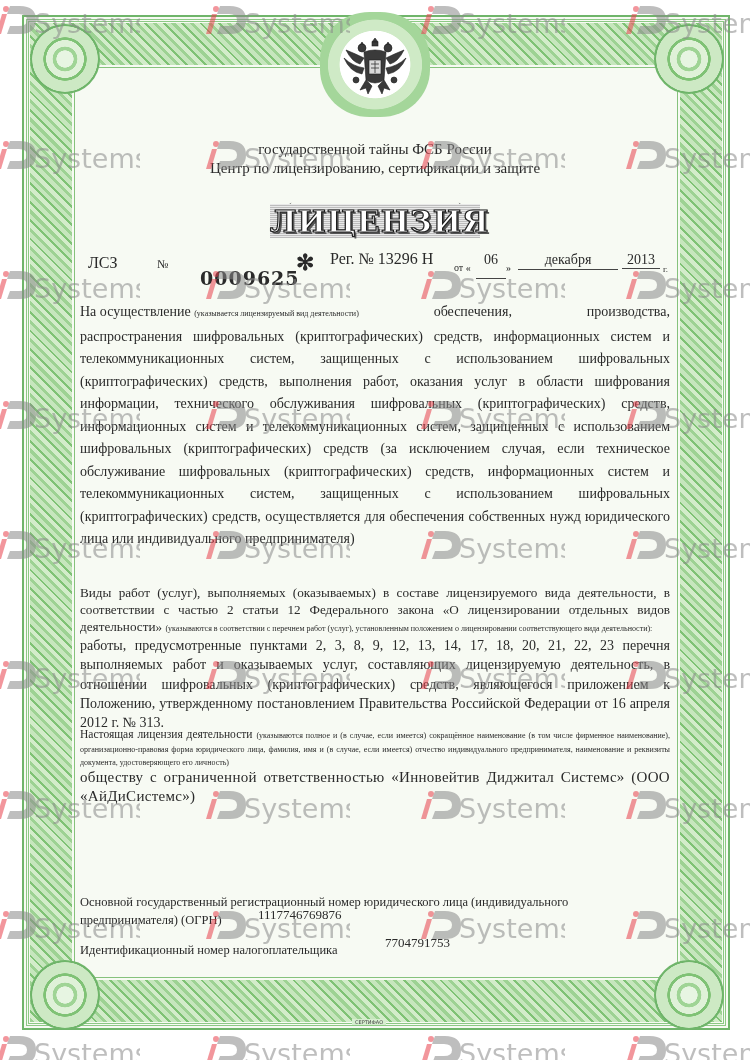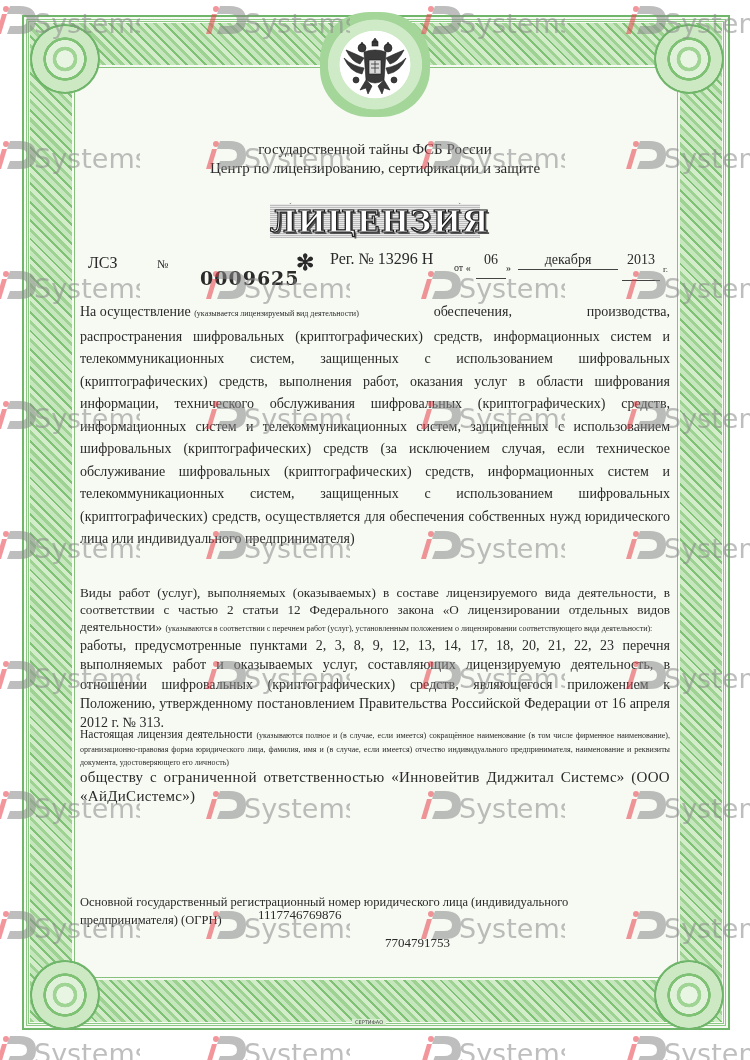--- a/index.html
+++ b/index.html
@@ -67,21 +67,21 @@
     .lic-row span { position: absolute; }
     .lsz { left: 88px; top: 4px; font-size: 16px; }
     .no-sign { left: 157px; top: 7px; font-size: 12px; }
     .number { left: 200px; top: 2px; font-size: 19px; font-weight: bold; letter-spacing: 1px; font-family: "DejaVu Serif", serif; margin-top: 15px; }
     .asterisk { left: 296px; top: 0px; font-size: 22px; font-weight: bold; }
     .reg { left: 330px; top: 0px; font-size: 16px; }
     .ot { left: 454px; top: 12px; font-size: 10px; }
     .day { left: 476px; top: 2px; font-size: 14px; width: 30px; text-align: center; border-bottom: 1px solid #444; padding-bottom: 10px; }
     .quote-close { left: 506px; top: 12px; font-size: 10px; }
     .month { left: 518px; top: 2px; font-size: 14px; width: 100px; text-align: center; border-bottom: 1px solid #444; padding-bottom: 1px; }
-    .year { left: 622px; top: 2px; font-size: 14px; width: 38px; text-align: center; border-bottom: 1px solid #444; padding-bottom: 12px; }
+    .year { left: 622px; top: 2px; font-size: 14px; width: 38px; text-align: center; border-bottom: 1px solid #444; padding-bottom: 0; }
     .g { left: 663px; top: 14px; font-size: 9px; }
     .para {
       position: absolute; left: 80px; width: 590px; font-size: 14px; line-height: 22.5px;
       text-align: justify;
     }
     .small { font-size: 8px; }
     .para1 { top: 301px; text-align-last: left; }
     .para1 .head { display: flex; justify-content: space-between; }
     .para2 { top: 584px; line-height: 17px; font-size: 13.2px; }
     .para2 .small-block { font-size: 8px; line-height: 10px; }
@@ -182,20 +182,21 @@
     <span>Настоящая лицензия деятельности</span>
     <span class="small-block">(указываются полное и (в случае, если имеется) сокращённое наименование (в том числе фирменное наименование), организационно-правовая форма юридического лица, фамилия, имя и (в случае, если имеется) отчество индивидуального предпринимателя, наименование и реквизиты документа, удостоверяющего его личность)</span>
   </div>
 
   <div class="company">обществу с ограниченной ответственностью «Инновейтив Диджитал Системс» (ООО «АйДиСистемс»)</div>
 
   <div class="ogrn">Основной государственный регистрационный номер юридического лица (индивидуального</div>
   <div class="ogrn-line2">предпринимателя) (ОГРН)</div>
   <div class="ogrn-value">1117746769876</div>
 
+  <div class="inn">Идентификационный номер налогоплательщика</div>
   <div class="inn-value">7704791753</div>
 </div>
 
 <div id="wm-layer">
     <div class="wm" style="left: -10px; top: 0px;">
       <svg width="150" height="40" viewBox="0 0 150 40">
         <path d="M6 34 L12 14 L17 14 L11 34z" fill="#e8414d"></path>
         <circle cx="16" cy="9" r="3" fill="#e8414d"></circle>
         <path d="M20 6 h10 q16 0 16 14 q0 14 -16 14 h-13 l3 -8 h9 q8 0 8 -6 q0 -6 -8 -6 h-12z" fill="#8a8a8a"></path>
         <text x="44" y="33" font-family="DejaVu Sans, sans-serif" font-size="27" fill="#8a8a8a">Systems</text>

